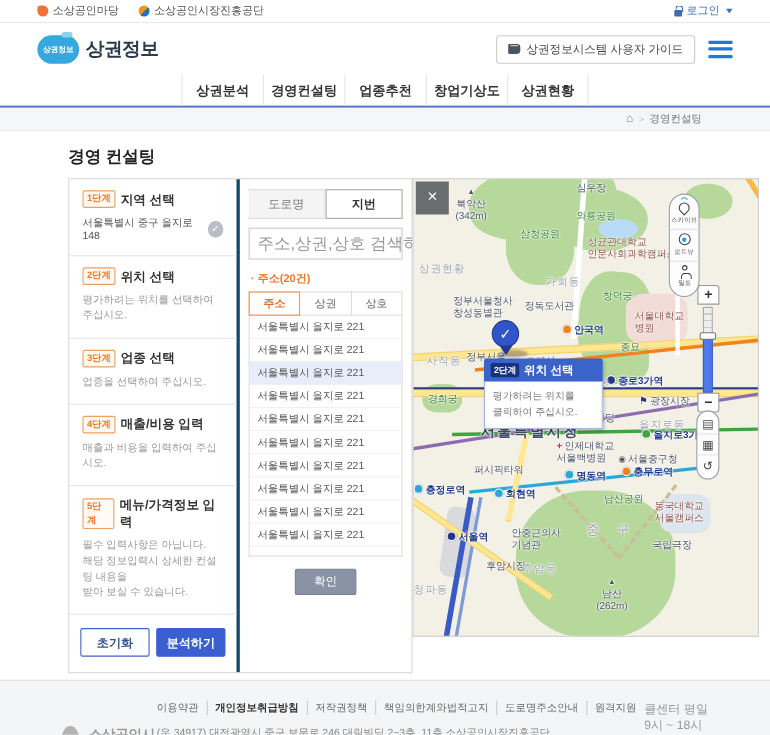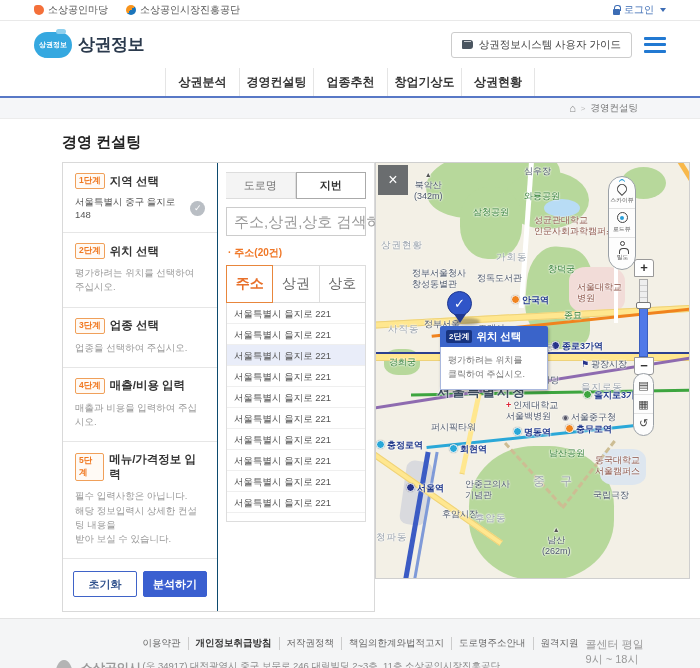--- a/index.html
+++ b/index.html
@@ -38,21 +38,21 @@
   .crumb-strip { height:21px; background:#f5f6f8; border-bottom:1px solid #ececec; display:flex; align-items:center; justify-content:flex-end; padding-right:62px; font-size:9.5px; color:#777; gap:5px; }
   .home-ico { font-size:11px; color:#888; }
   .crumb-sep { color:#bbb; font-size:8px; }
 
   
   .main { padding:10px 0 0 62px; }
   .page-title { font-size:15px; font-weight:bold; color:#222; margin:4px 0 10px; }
   .work-row { display:flex; align-items:flex-start; }
 
   .left-wrap { width:313px; border:1px solid #d9d9d9; display:flex; }
-  .steps-col { width:155px; border-right:1px solid #0c4a6e; }
+  .steps-col { width:155px; border-right:3px solid #0c4a6e; }
   .step { padding:10px 12px 12px; border-bottom:1px solid #e6e6e6; }
   .step:last-child, .btn-row { border-bottom:none; }
   .step-head { display:flex; align-items:center; gap:5px; margin-bottom:7px; }
   .step-badge { font-size:8.5px; color:#f07820; border:1px solid #f0a05a; border-radius:2px; padding:1px 3px; background:#fffaf5; font-weight:bold; }
   .step-title { font-size:11.5px; font-weight:bold; color:#333; }
   .step-desc { font-size:9.5px; color:#999; line-height:1.5; white-space:pre-line; }
   .step1-val { display:flex; align-items:center; justify-content:space-between; }
   .step1-addr { font-size:9.5px; color:#555; }
   .chk-circle { width:15px; height:15px; border-radius:50%; background:#b9bec4; color:#fff; font-size:9px; display:flex; align-items:center; justify-content:center; }
   .btn-row { display:flex; gap:6px; padding:12px 10px 14px; }
@@ -65,21 +65,21 @@
   .addr-tab.on { background:#fff; border:1px solid #aaa; font-weight:bold; color:#333; }
   .addr-tab.off { background:#f4f4f4; border:1px solid #ddd; border-left:none; color:#777; }
   .search-box { margin-top:8px; height:29px; border:1px solid #ccc; display:flex; align-items:center; padding:0 7px; }
   .search-box input { flex:1; border:none; outline:none; font-size:15px; color:#444; font-family:inherit; background:transparent; }
   .search-box input::placeholder { color:#999; }
   .mag { width:9px; height:9px; border:1.5px solid #888; border-radius:50%; position:relative; cursor:pointer; }
   .mag:after { content:""; position:absolute; width:5px; height:1.5px; background:#888; transform:rotate(45deg); left:7px; top:8px; }
   .result-label { margin:10px 0 5px 2px; font-size:10px; font-weight:bold; color:#f07828; }
   .result-label:before { content:"·"; margin-right:3px; font-weight:bold; }
   .sub-tabs { display:flex; }
-  .sub-tab { flex:1; height:38px; display:flex; align-items:center; justify-content:center; font-size:14px; border:1px solid #ddd; border-left:none; color:#666; background:#fff; cursor:pointer; }
+  .sub-tab { flex:1; height:22px; display:flex; align-items:center; justify-content:center; font-size:10px; border:1px solid #ddd; border-left:none; color:#666; background:#fff; cursor:pointer; }
   .sub-tab:first-child { border-left:1px solid #e8863c; }
   .sub-tab.on { border-color:#e8863c; color:#e8702a; font-weight:bold; }
   .addr-list { border:1px solid #ddd; border-top:none; height:219px; }
   .addr-row { height:21px; line-height:21px; padding:0 7px; font-size:9.5px; color:#555; border-bottom:1px solid #efefef; cursor:pointer; white-space:nowrap; overflow:hidden; }
   .addr-row.sel { background:#e9edf9; }
   .confirm-wrap { text-align:center; margin-top:11px; }
   .btn-confirm { width:56px; height:24px; background:#8a93a4; border:1px solid #79828f; color:#fff; font-size:10.5px; border-radius:2px; cursor:pointer; }
 
   
   .map { position:relative; width:315px; height:417px; margin-left:0; border:1px solid #cfcfcf; background:#f3f0e6; overflow:hidden; }
@@ -275,20 +275,23 @@
           <div class="addr-row">서울특별시 을지로 221</div>
           <div class="addr-row">서울특별시 을지로 221</div>
           <div class="addr-row sel">서울특별시 을지로 221</div>
           <div class="addr-row">서울특별시 을지로 221</div>
           <div class="addr-row">서울특별시 을지로 221</div>
           <div class="addr-row">서울특별시 을지로 221</div>
           <div class="addr-row">서울특별시 을지로 221</div>
           <div class="addr-row">서울특별시 을지로 221</div>
           <div class="addr-row">서울특별시 을지로 221</div>
           <div class="addr-row">서울특별시 을지로 221</div>
+        </div>
+        <div class="confirm-wrap">
+          <button class="btn-confirm">확인</button>
         </div>
       </div>
     </div>
 
     <div class="map">
 
       <div class="shape park" style="left:50px;top:-14px;width:135px;height:68px;border-radius:45%;transform:rotate(-8deg)"></div>
       <div class="shape park" style="left:128px;top:8px;width:85px;height:58px;border-radius:50%"></div>
       <div class="shape park" style="left:245px;top:4px;width:45px;height:32px;border-radius:50%"></div>
       <div class="shape park" style="left:84px;top:24px;width:62px;height:72px;border-radius:45%"></div>

